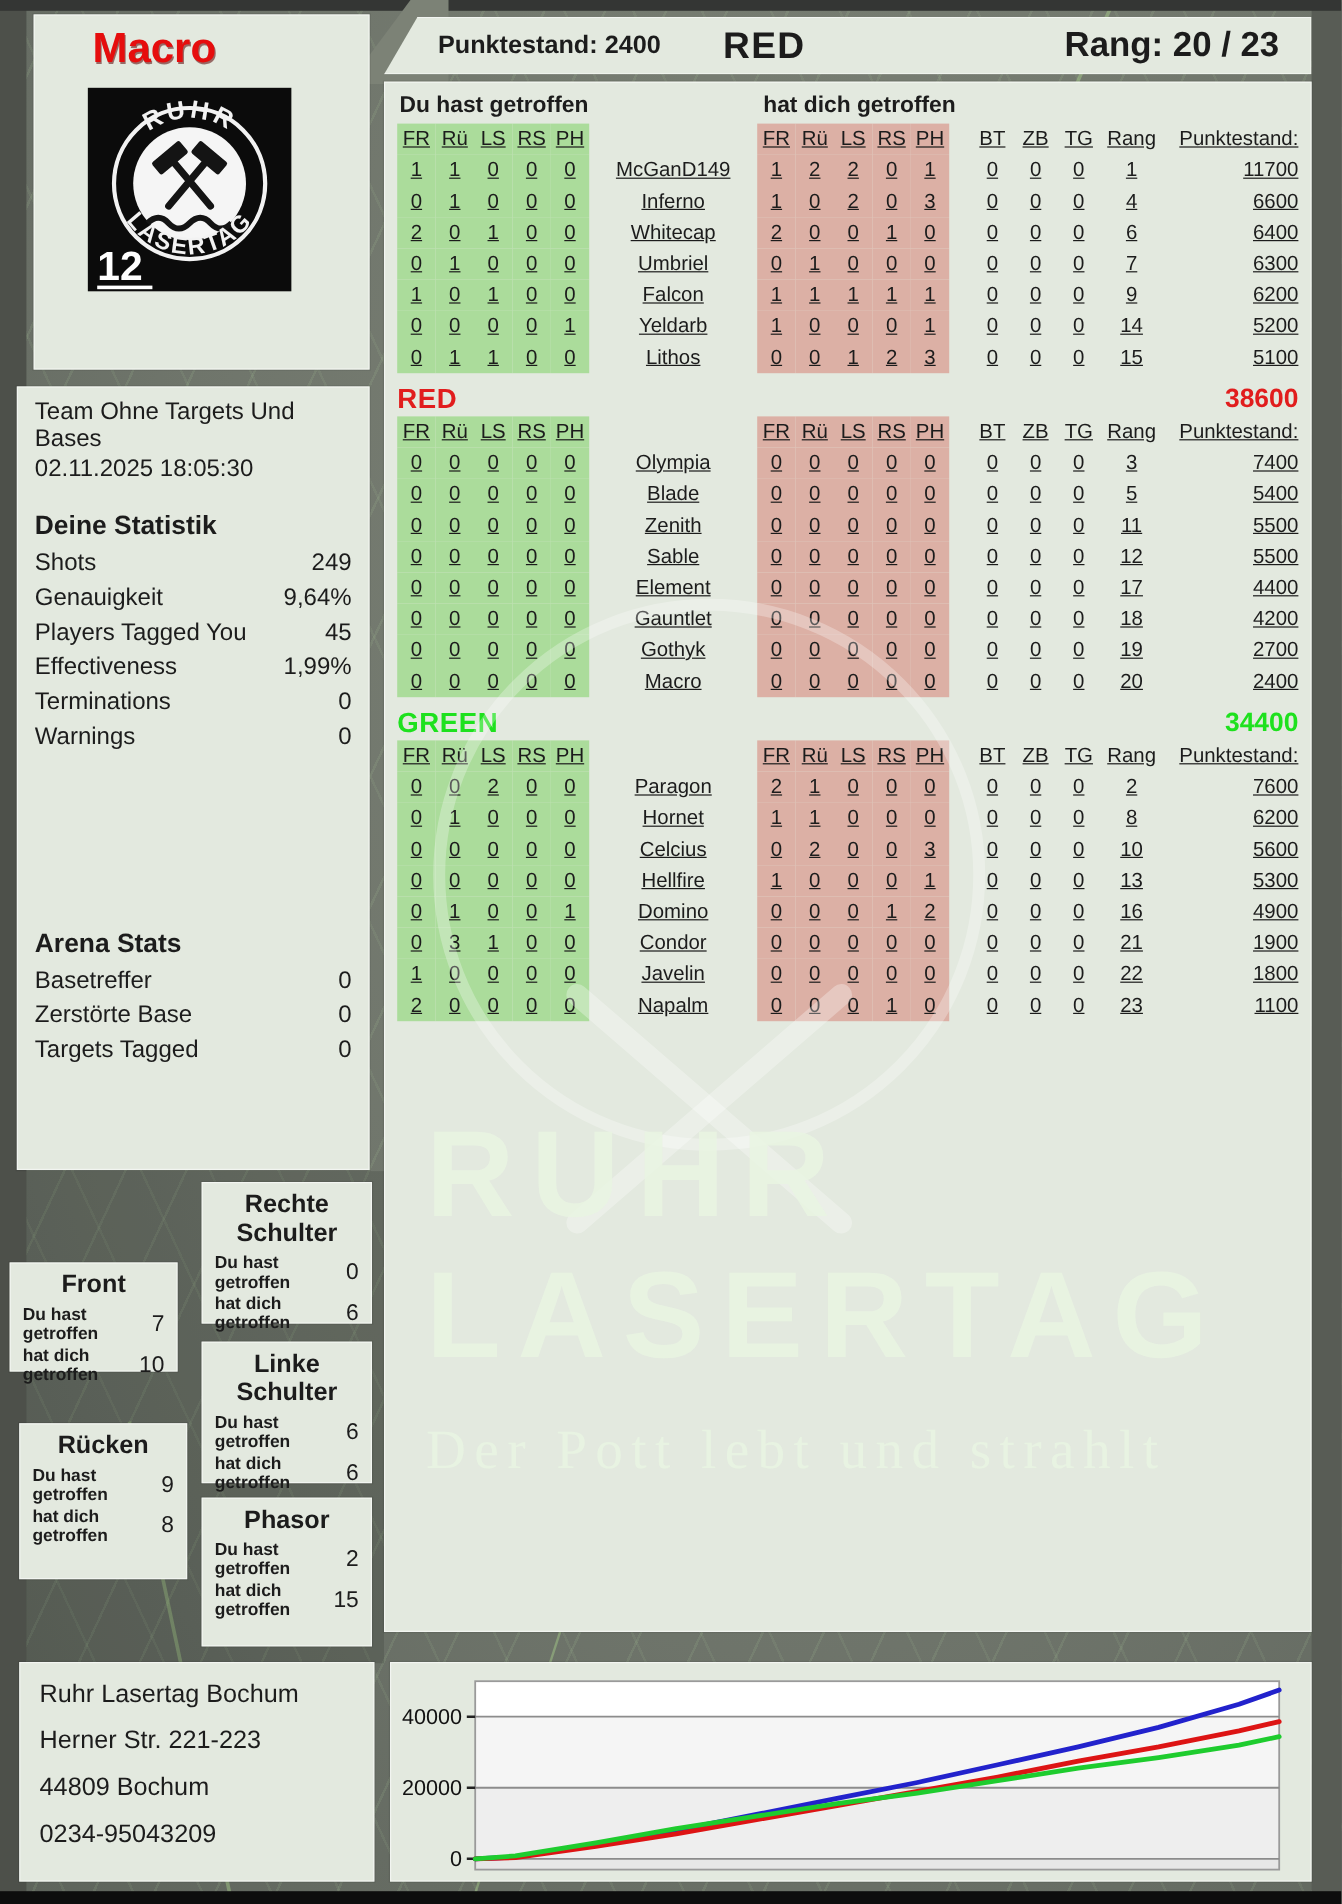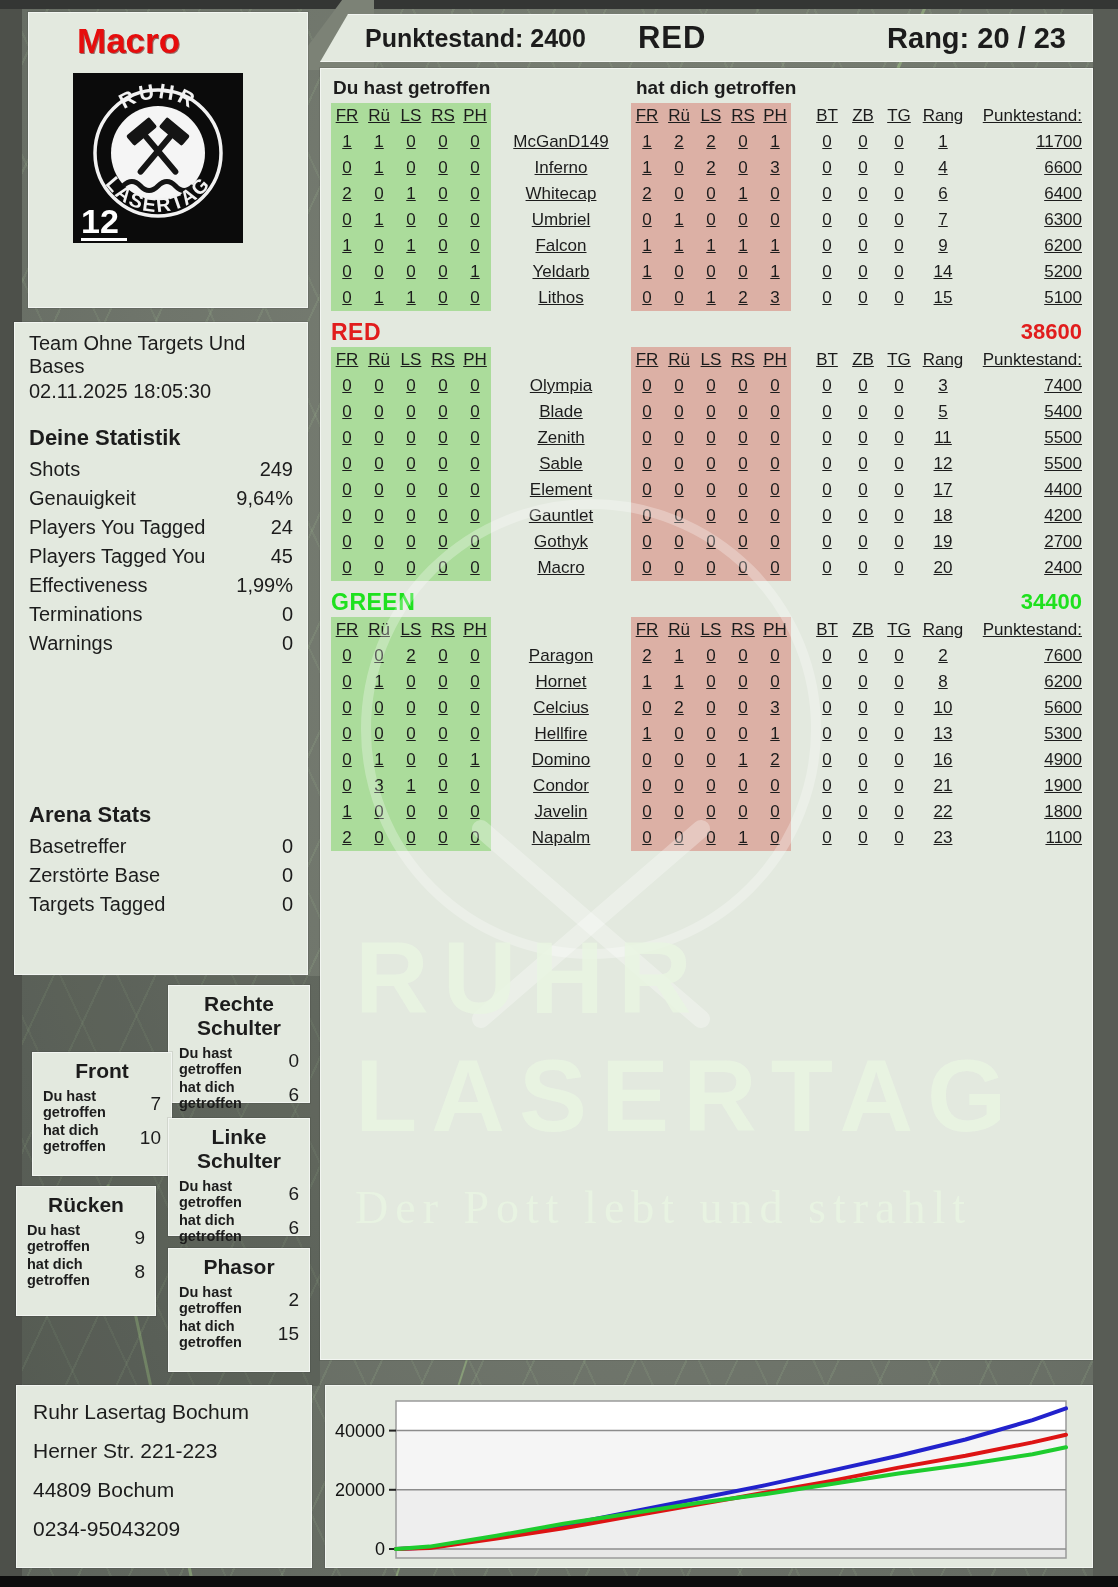--- a/index.html
+++ b/index.html
@@ -30,21 +30,21 @@
   #player-name{position:absolute;left:48px;top:8px;font-size:35px;font-weight:bold;color:#e60d0d;text-shadow:1px 1px 0 rgba(90,0,0,0.55);}
   #logo-box{position:absolute;left:44px;top:60px;}
 
   
   #header-tab{position:absolute;left:290px;top:0;width:84px;height:70px;background:#7c8276;clip-path:polygon(0 100%,62% 0,100% 0,100% 100%);}
   #header-bar{
     left:320px;top:14px;width:773px;height:48px;
     clip-path:polygon(28px 0,100% 0,100% 100%,0 100%);
     display:flex;align-items:center;
   }
-  #header-bar .h-score{margin-left:44px;font-size:25px;font-weight:bold;}
+  #header-bar .h-score{margin-left:44px;font-size:21px;font-weight:bold;}
   #header-bar .h-team{margin-left:52px;font-size:31px;font-weight:bold;letter-spacing:1px;}
   #header-bar .h-rang{margin-left:auto;margin-right:26px;font-size:29px;font-weight:bold;}
 
   
   #main-panel{left:320px;top:68px;width:773px;height:1292px;padding:6px 10px;overflow:hidden;}
   #legend{position:relative;height:28px;}
   #legend .lg{position:absolute;top:2px;font-size:19px;font-weight:bold;}
   #legend .lg.you{left:2px;} #legend .lg.them{left:305px;}
   .team-head{display:flex;justify-content:space-between;align-items:center;height:30px;}
   .team-label{font-size:23px;font-weight:bold;letter-spacing:0.5px;}
@@ -71,21 +71,21 @@
   #ds-title{margin-top:12px;}
   #as-title{margin-top:140px;}
 
   
   .bpanel{padding:6px 10px;}
   .bp-title{text-align:center;font-size:21px;font-weight:bold;margin-bottom:4px;}
   .bp-row{display:flex;justify-content:space-between;align-items:center;height:34px;}
   .bp-row .bl{font-size:14.5px;font-weight:bold;}
   .bp-row .bv{font-size:19px;}
   #bp-rechte{left:168px;top:985px;width:142px;height:118px;}
-  #bp-front{left:32px;top:1052px;width:140px;height:124px;}
+  #bp-front{left:8px;top:1052px;width:140px;height:91px;}
   #bp-linke{left:168px;top:1118px;width:142px;height:118px;}
   #bp-ruecken{left:16px;top:1186px;width:140px;height:130px;}
   #bp-phasor{left:168px;top:1248px;width:142px;height:124px;}
 
   
   #address-panel{left:16px;top:1385px;width:296px;height:183px;padding:14px 0 0 16px;}
   .addr-line{font-size:21px;margin-bottom:15px;white-space:nowrap;}
   #chart-panel{left:325px;top:1385px;width:768px;height:183px;}
 </style>
 </head>
@@ -642,24 +642,20 @@
     <div id="ds-rows">
         <div class="srow">
           <span class="lab">Shots</span>
           <span>249</span>
         </div>
         <div class="srow">
           <span class="lab">Genauigkeit</span>
           <span>9,64%</span>
         </div>
         <div class="srow">
-          <span class="lab">Players You Tagged</span>
-          <span>24</span>
-        </div>
-        <div class="srow">
           <span class="lab">Players Tagged You</span>
           <span>45</span>
         </div>
         <div class="srow">
           <span class="lab">Effectiveness</span>
           <span>1,99%</span>
         </div>
         <div class="srow">
           <span class="lab">Terminations</span>
           <span>0</span>

